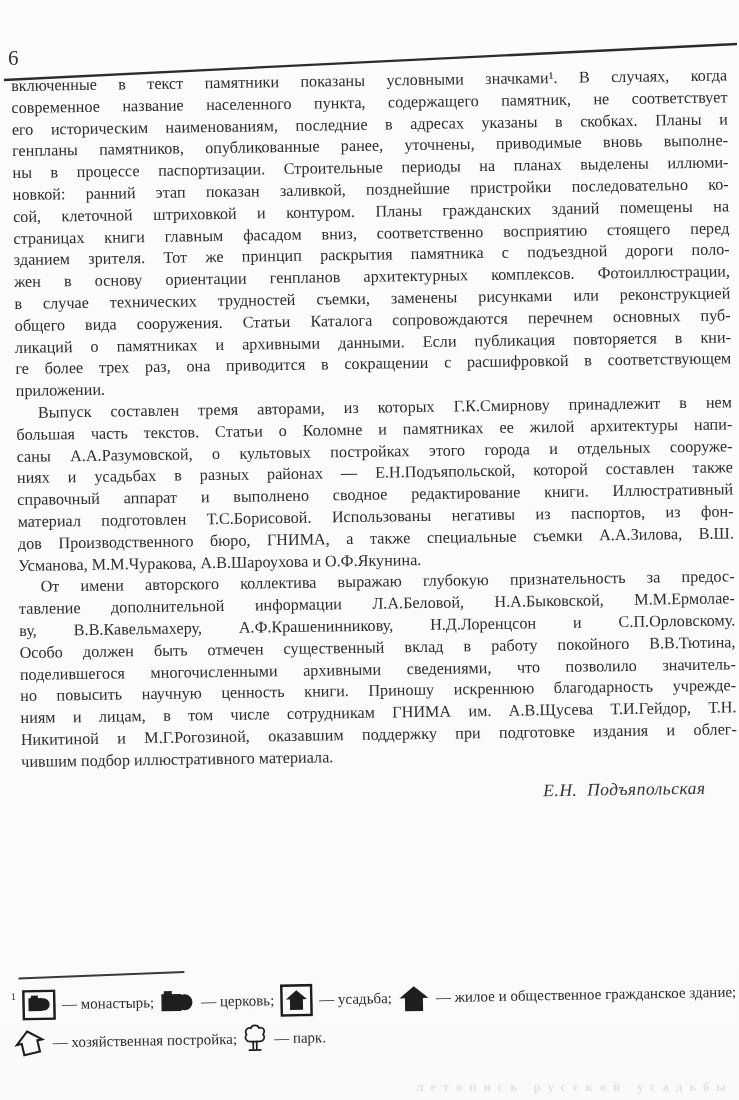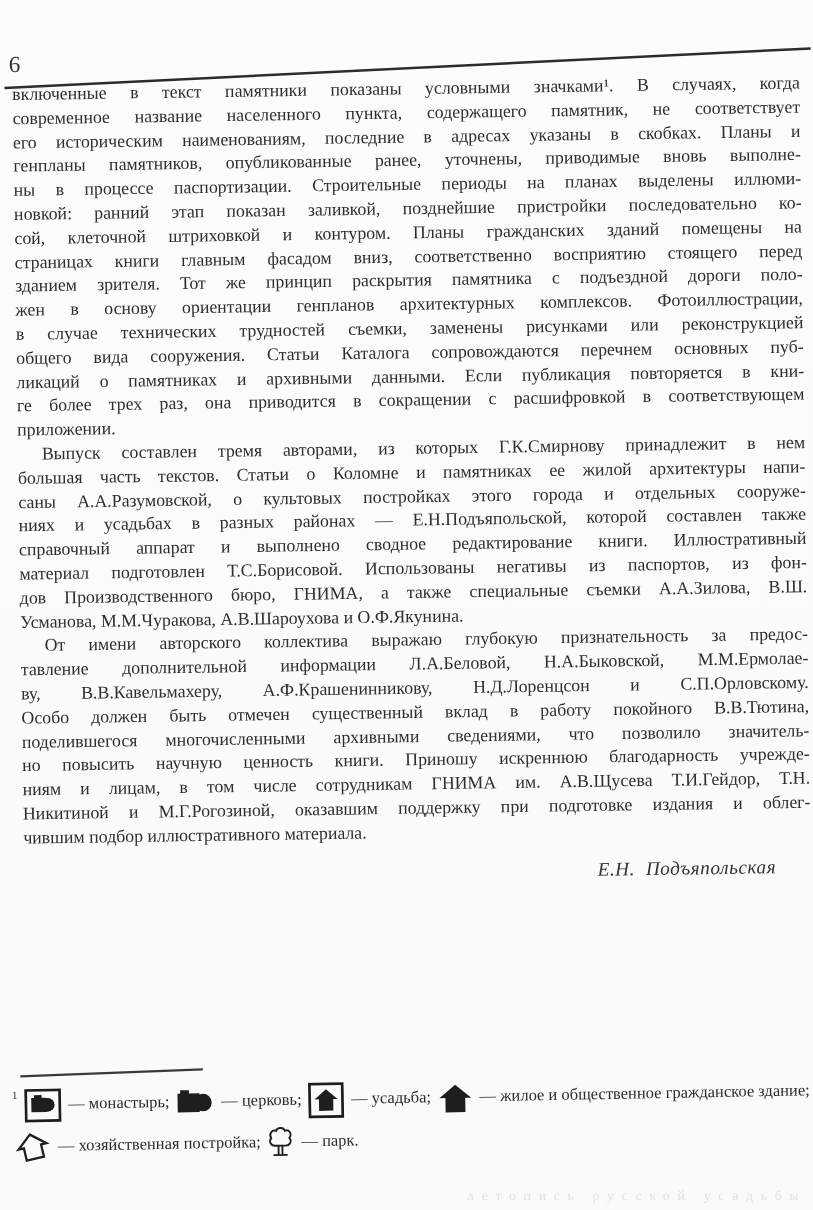--- a/index.html
+++ b/index.html
@@ -51,21 +51,21 @@
     display:flex;align-items:center;gap:6px;flex-wrap:nowrap;
   }
   .legend-row.second{margin-top:3px;margin-left:2px;}
   .legend-item{display:flex;align-items:center;gap:6px;white-space:nowrap;}
   .legend-icon{display:inline-block;line-height:0;}
   .fn-marker{
     font-size:10px;align-self:flex-start;margin-top:2px;color:#333;width:8px;
   }
   .watermark{
     position:absolute;right:6px;top:1080px;
-    font-size:12.5px;font-weight:normal;letter-spacing:7px;
+    font-size:12.5px;font-weight:bold;letter-spacing:7px;
     color:#e2e2e2;white-space:nowrap;
   }
   svg .ink{stroke:#1e1e1e;}
 </style>
 </head>
 <body>
 
 <div class="page">
 
   <svg class="header-rule" viewBox="0 0 739 92">

